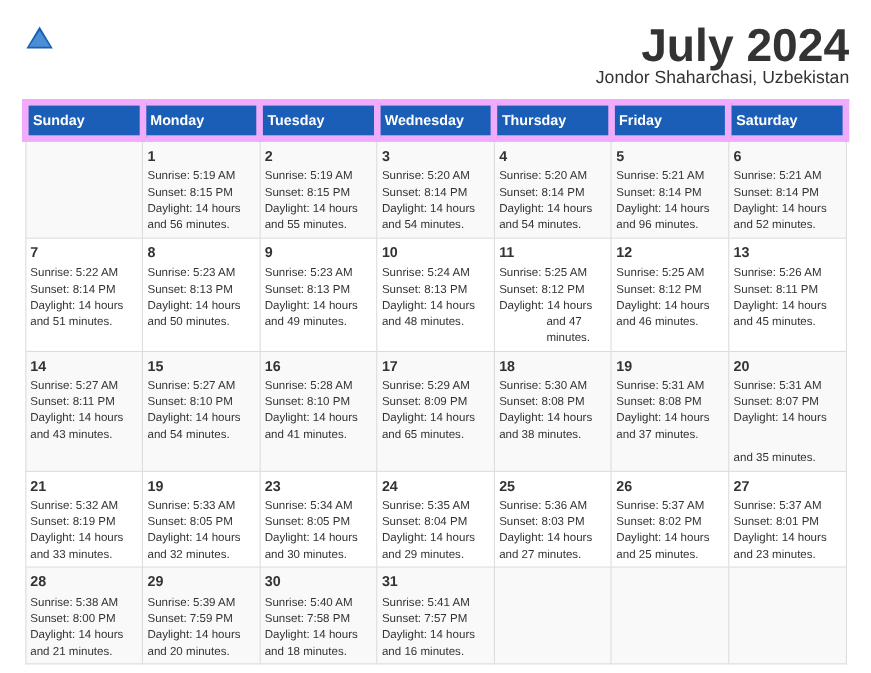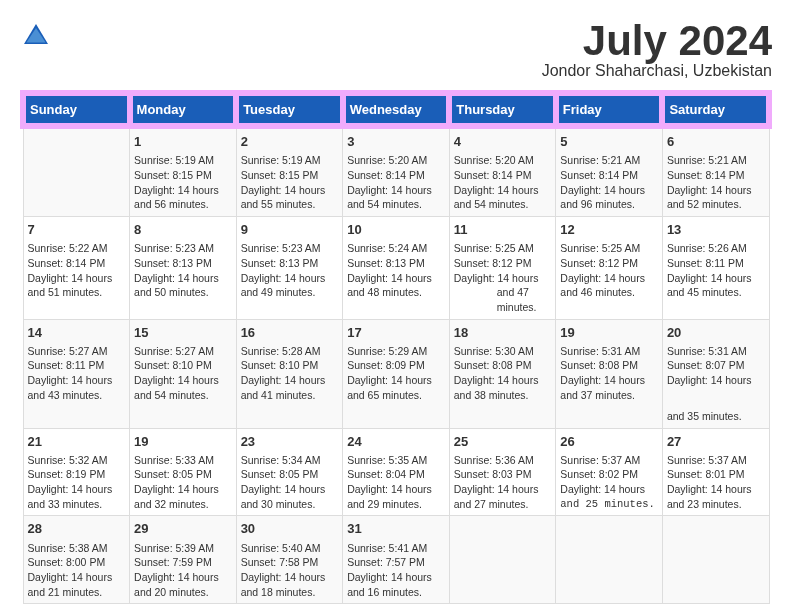--- a/index.html
+++ b/index.html
@@ -309,21 +309,21 @@
           <span style="display: block;">Sunrise: 5:36 AM</span>
           <span style="display: block;">Sunset: 8:03 PM</span>
           <span style="display: block;">Daylight: 14 hours</span>
           <span style="display: block;">and 27 minutes.</span>
         </td>
         <td>
           <span class="day-number">26</span>
           <span style="display: block;">Sunrise: 5:37 AM</span>
           <span style="display: block;">Sunset: 8:02 PM</span>
           <span style="display: block;">Daylight: 14 hours</span>
-          <span style="display: block; font-family: Liberation Mono, monospace;">and 25 minutes.</span>
+          <span style="display: block;">and 25 minutes.</span>
         </td>
         <td>
           <span class="day-number">27</span>
           <span style="display: block;">Sunrise: 5:37 AM</span>
           <span style="display: block;">Sunset: 8:01 PM</span>
           <span style="display: block;">Daylight: 14 hours</span>
           <span style="display: block;">and 23 minutes.</span>
         </td>
       </tr>
       <tr>

